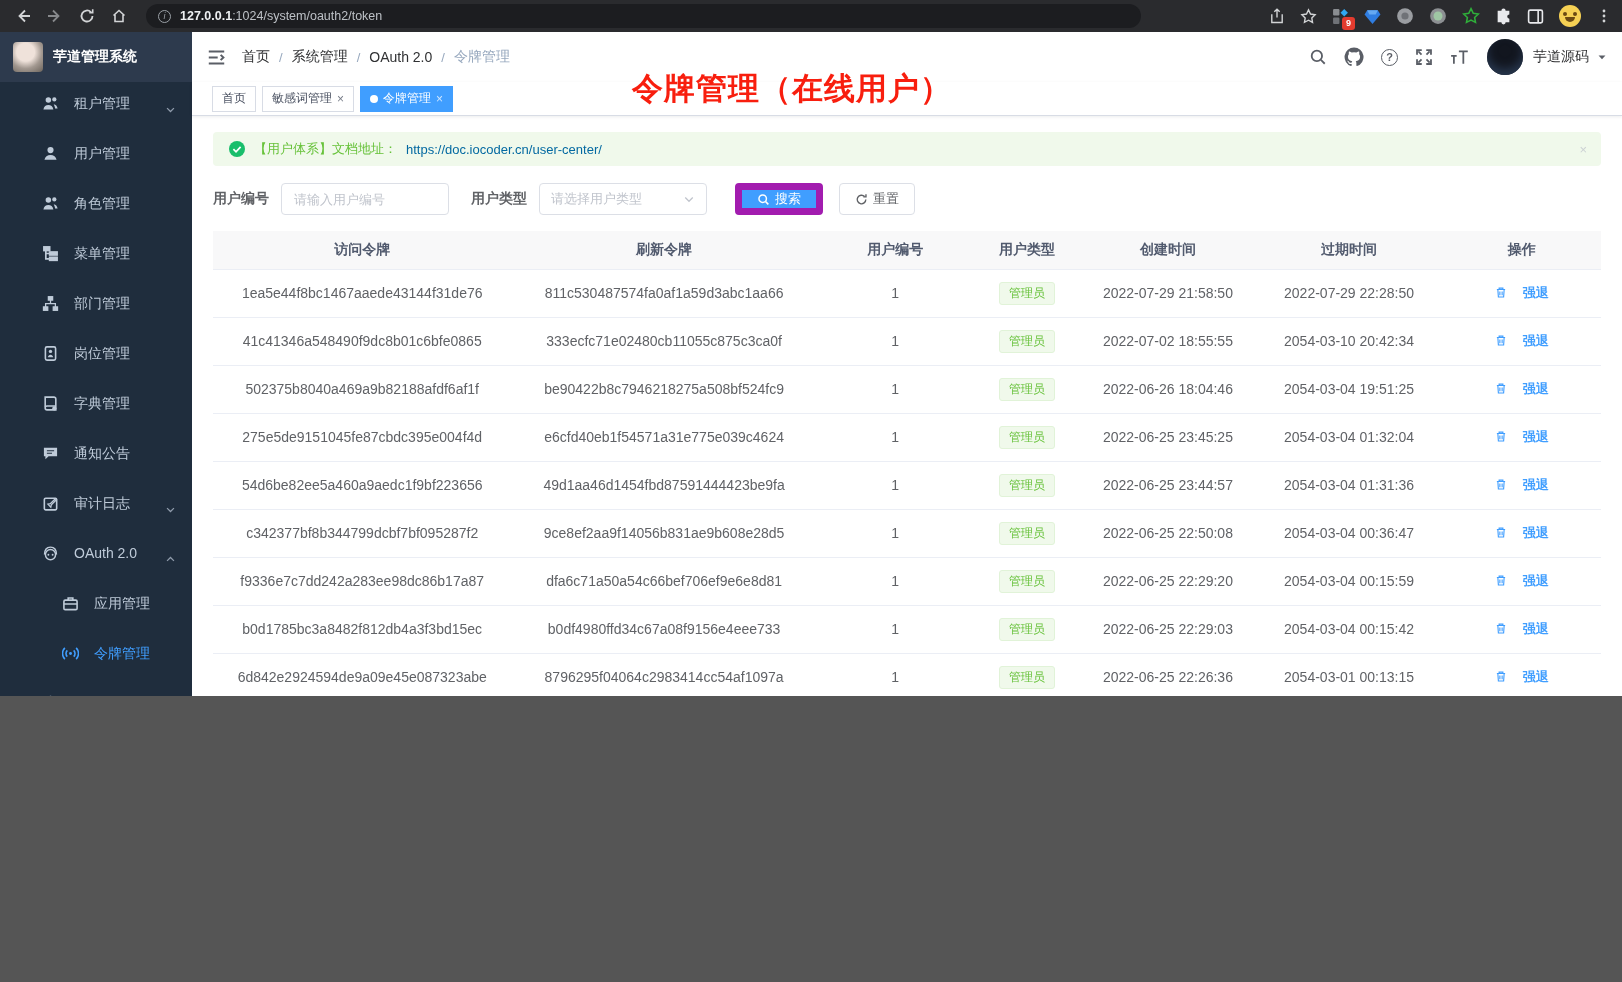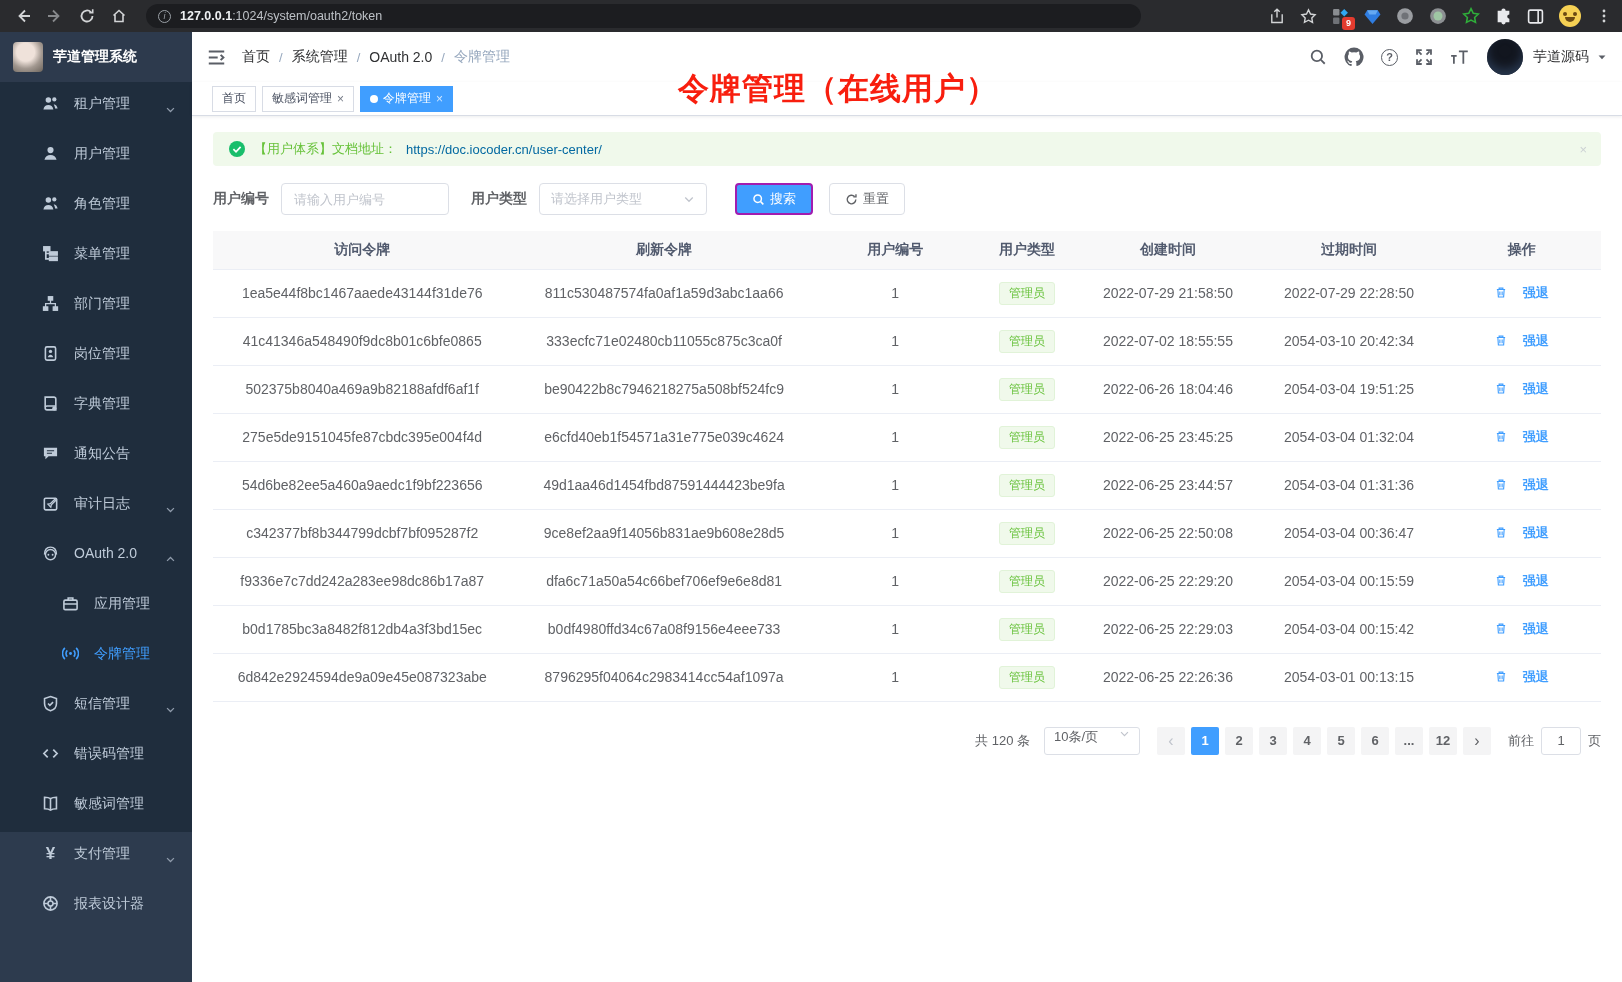--- a/index.html
+++ b/index.html
@@ -1,18 +1,18 @@
 <!DOCTYPE html>
 <html><head>
 <meta charset="utf-8">
 <style>
 * { margin:0; padding:0; box-sizing:border-box; }
 html,body { background:#555; }
 body { font-family:"Liberation Sans","DejaVu Sans",sans-serif; }
-.screen { width:1622px; height:982px; position:relative; background:#fff; overflow:hidden; margin:0 auto; }
+.screen { width:1622px; height:696px; position:relative; background:#fff; overflow:hidden; margin:0 auto; }
 
 
 .browser { height:32px; background:#2a2b2e; display:flex; align-items:center; padding:0 10px; gap:6px; }
 .nav-ic { width:26px; height:26px; display:flex; align-items:center; justify-content:center; color:#d2d4d6; flex:none; border-radius:50%; }
 .nav-ic svg { width:16px; height:16px; }
 .nav-ic.dim { color:#87898c; }
 .omnibox { width:995px; height:24px; background:#1c1d20; border-radius:12px; display:flex; align-items:center; padding:0 12px; gap:9px; margin-left:8px; }
 .info-icon { width:13px; height:13px; border:1.2px solid #9aa0a6; border-radius:50%; color:#9aa0a6; font-size:9px; display:flex; align-items:center; justify-content:center; flex:none; }
 .info-icon::after { content:"i"; font-style:italic; }
 .url { font-size:12.5px; color:#bdc1c6; white-space:nowrap; }
@@ -77,21 +77,21 @@
 .alert-close { position:absolute; right:14px; color:#c0c4cc; font-size:13px; cursor:pointer; }
 
 .filters { display:flex; align-items:center; margin-bottom:16px; font-size:14px; color:#606266; }
 .f-label { font-weight:bold; color:#606266; margin-right:12px; }
 .f-input { width:168px; height:32px; border:1px solid #dcdfe6; border-radius:4px; padding:0 12px; font-size:13px; color:#b91c1c; outline:none; margin-right:22px; font-family:inherit; }
 .f-input::placeholder { color:#c0c4cc; }
 .f-select { width:168px; height:32px; border:1px solid #dcdfe6; border-radius:4px; display:flex; align-items:center; justify-content:space-between; padding:0 11px; color:#c0c4cc; font-size:13px; margin-right:28px; cursor:pointer; }
 .f-select .sel-chev { color:#c0c4cc; display:flex; }
 .btn { height:32px; border-radius:4px; padding:0 15px; font-size:13px; display:inline-flex; align-items:center; gap:5px; cursor:pointer; font-family:inherit; }
 .btn svg { display:block; }
-.btn-primary { background:#409eff; color:#fff; border:2px solid #a21caf; margin-right:16px; }
+.btn-primary { background:#409eff; color:#fff; border:7px solid #a21caf; margin-right:16px; }
 .btn-plain { background:#fff; color:#606266; border:1px solid #dcdfe6; }
 
 
 .tokens-table { width:100%; border-collapse:collapse; font-size:14px; color:#606266; table-layout:fixed; }
 .tokens-table th { background:#f8f8f9; color:#515a6e; font-weight:bold; height:38px; text-align:center; border-bottom:1px solid #ebeef5; font-size:14px; }
 .tokens-table td { height:48px; text-align:center; border-bottom:1px solid #ebeef5; white-space:nowrap; overflow:hidden; }
 .tag-success { display:inline-block; padding:2px 9px; background:#f0f9eb; border:1px solid #e1f3d8; color:#67c23a; border-radius:3px; font-size:12px; line-height:17px; }
 .op-link { color:#409eff; display:inline-flex; align-items:center; gap:16px; font-size:13px; cursor:pointer;font-weight:bold; }
 .op-link svg { display:block; }
 
@@ -103,21 +103,21 @@
 .pager { display:flex; align-items:center; }
 .pbtn { min-width:28px; height:28px; background:#f4f4f5; border-radius:2px; display:inline-flex; align-items:center; justify-content:center; color:#606266; font-weight:bold; margin:0 3px; cursor:pointer; padding:0 4px; font-size:13px; }
 .pbtn.active { background:#409eff; color:#fff; }
 .pbtn.arrow { color:#c0c4cc; font-weight:normal; font-size:14px; }
 .prev-icon::after { content:"‹"; font-size:16px; }
 .next-icon::after { content:"›"; font-size:16px; color:#606266; }
 .goto { display:flex; align-items:center; gap:7px; margin-left:14px; }
 .goto-input { width:40px; height:28px; border:1px solid #dcdfe6; border-radius:3px; text-align:center; font-size:13px; color:#606266; outline:none; font-family:inherit; }
 
 
-.annotation { position:absolute; left:678px; top:68px; font-size:31px; font-weight:bold; color:#f81e0e; letter-spacing:1px; white-space:nowrap; z-index:5; }
+.annotation { position:absolute; left:632px; top:68px; font-size:31px; font-weight:bold; color:#f81e0e; letter-spacing:1px; white-space:nowrap; z-index:5; }
 </style>
 </head>
 <body>
 
 <div class="screen">
 
   <div class="browser">
     <div class="nav-ic">
         <svg viewBox="0 0 16 16" fill="none" stroke="currentColor" stroke-width="1.8">
           <path d="M10 2.5 4.5 8 10 13.5M4.5 8H15"></path>

